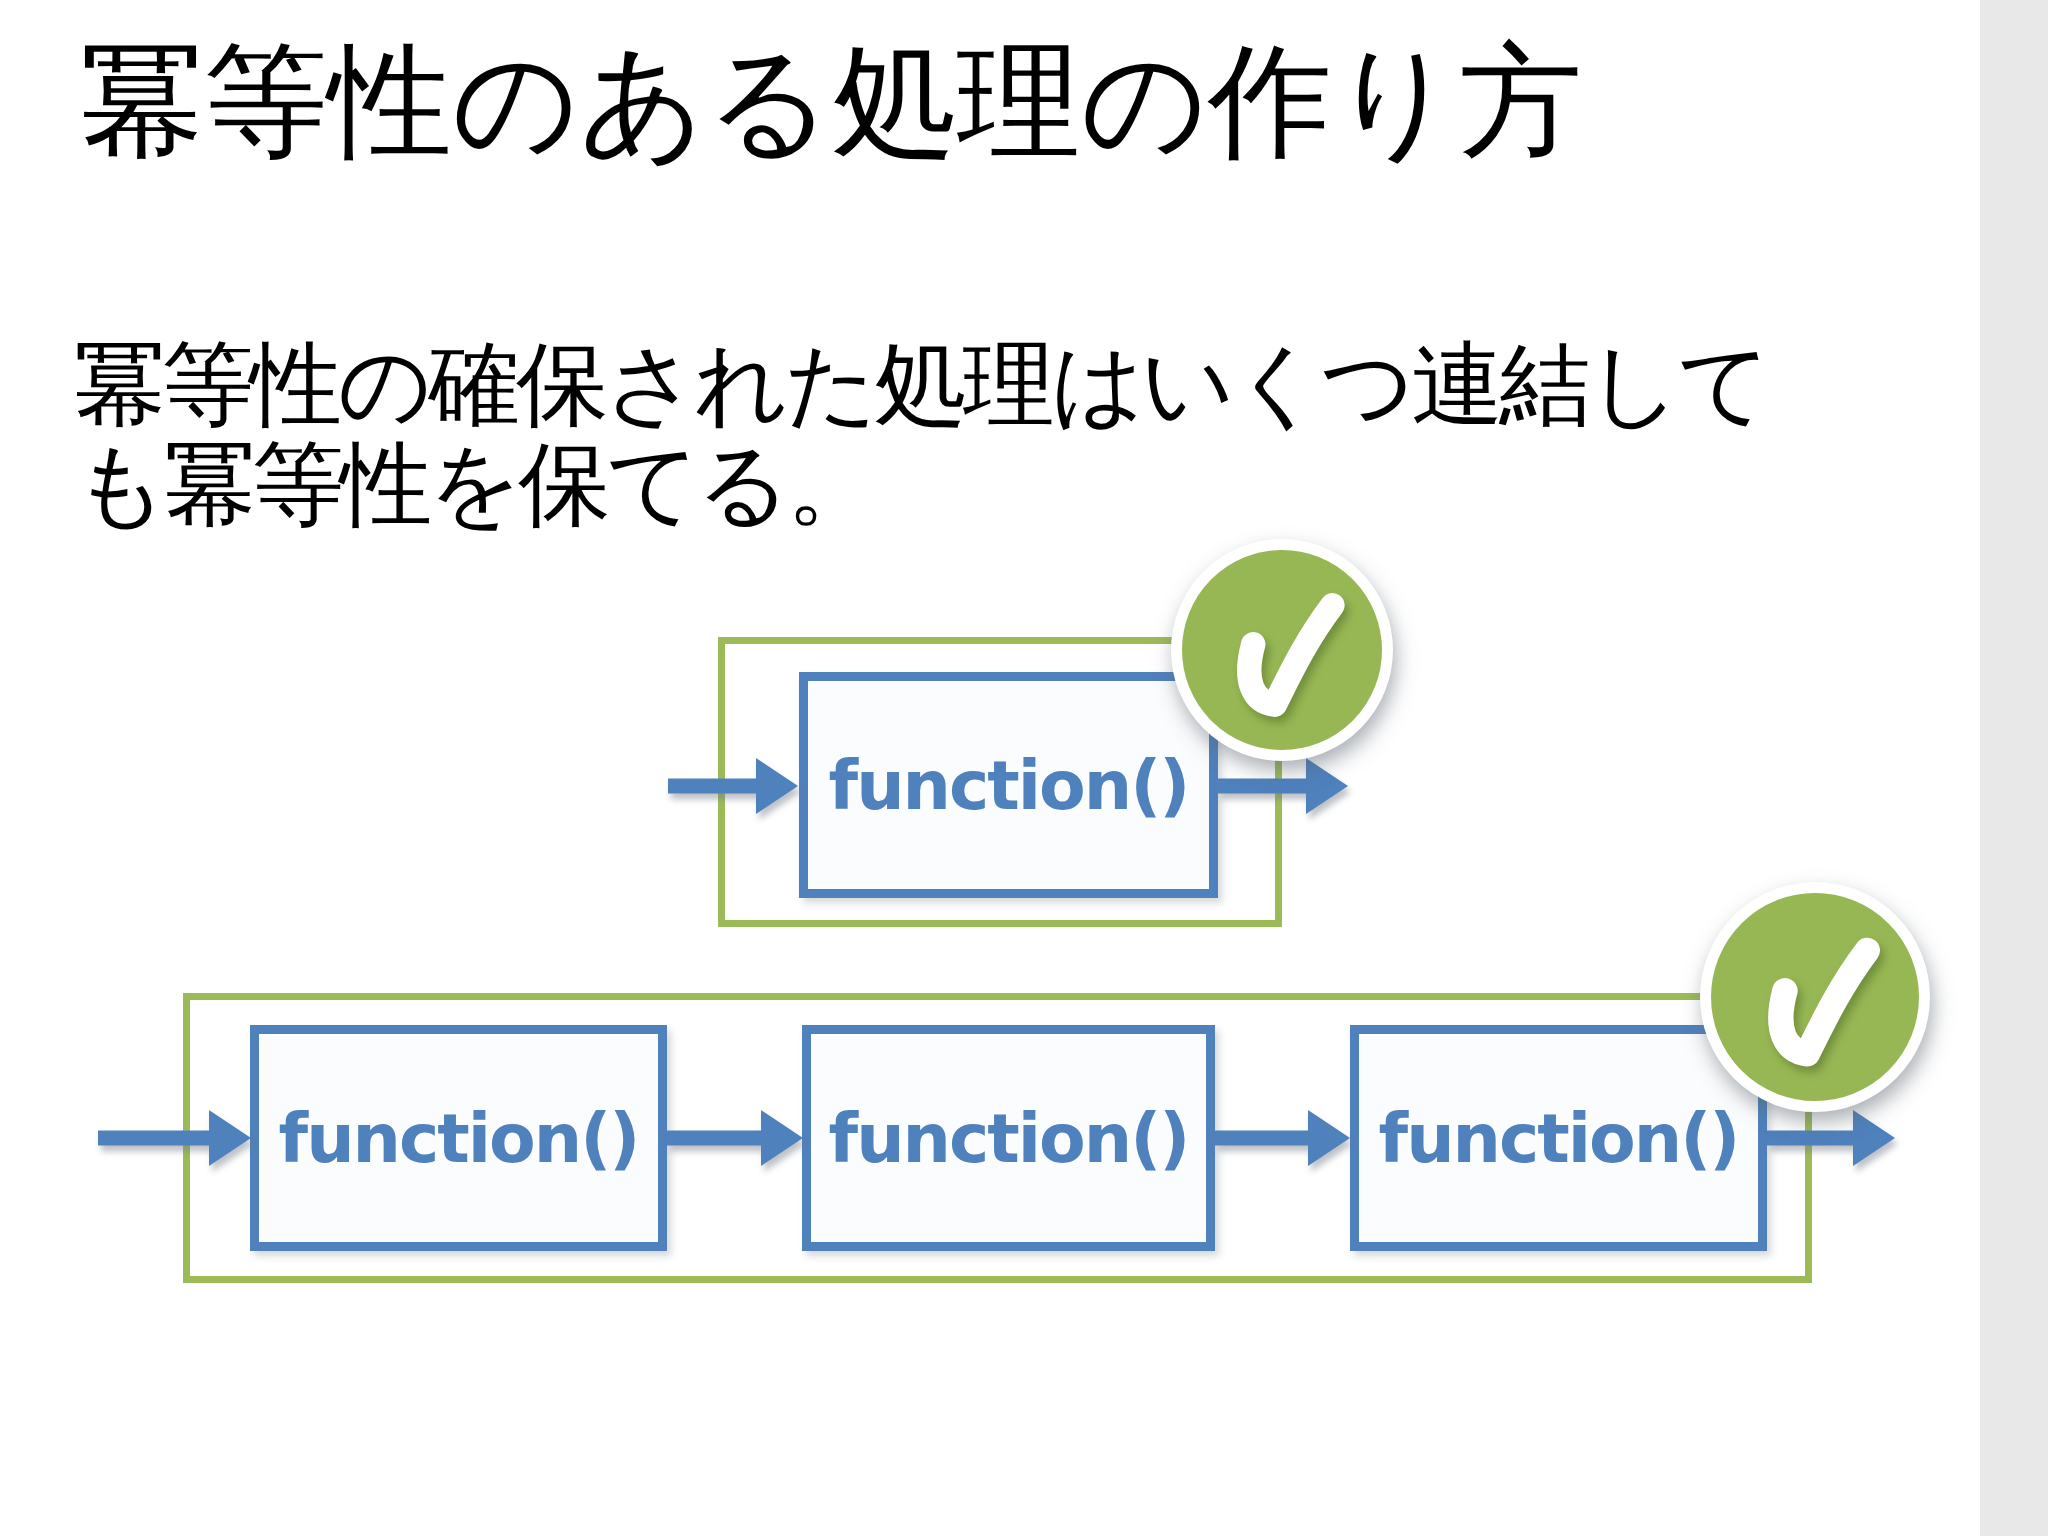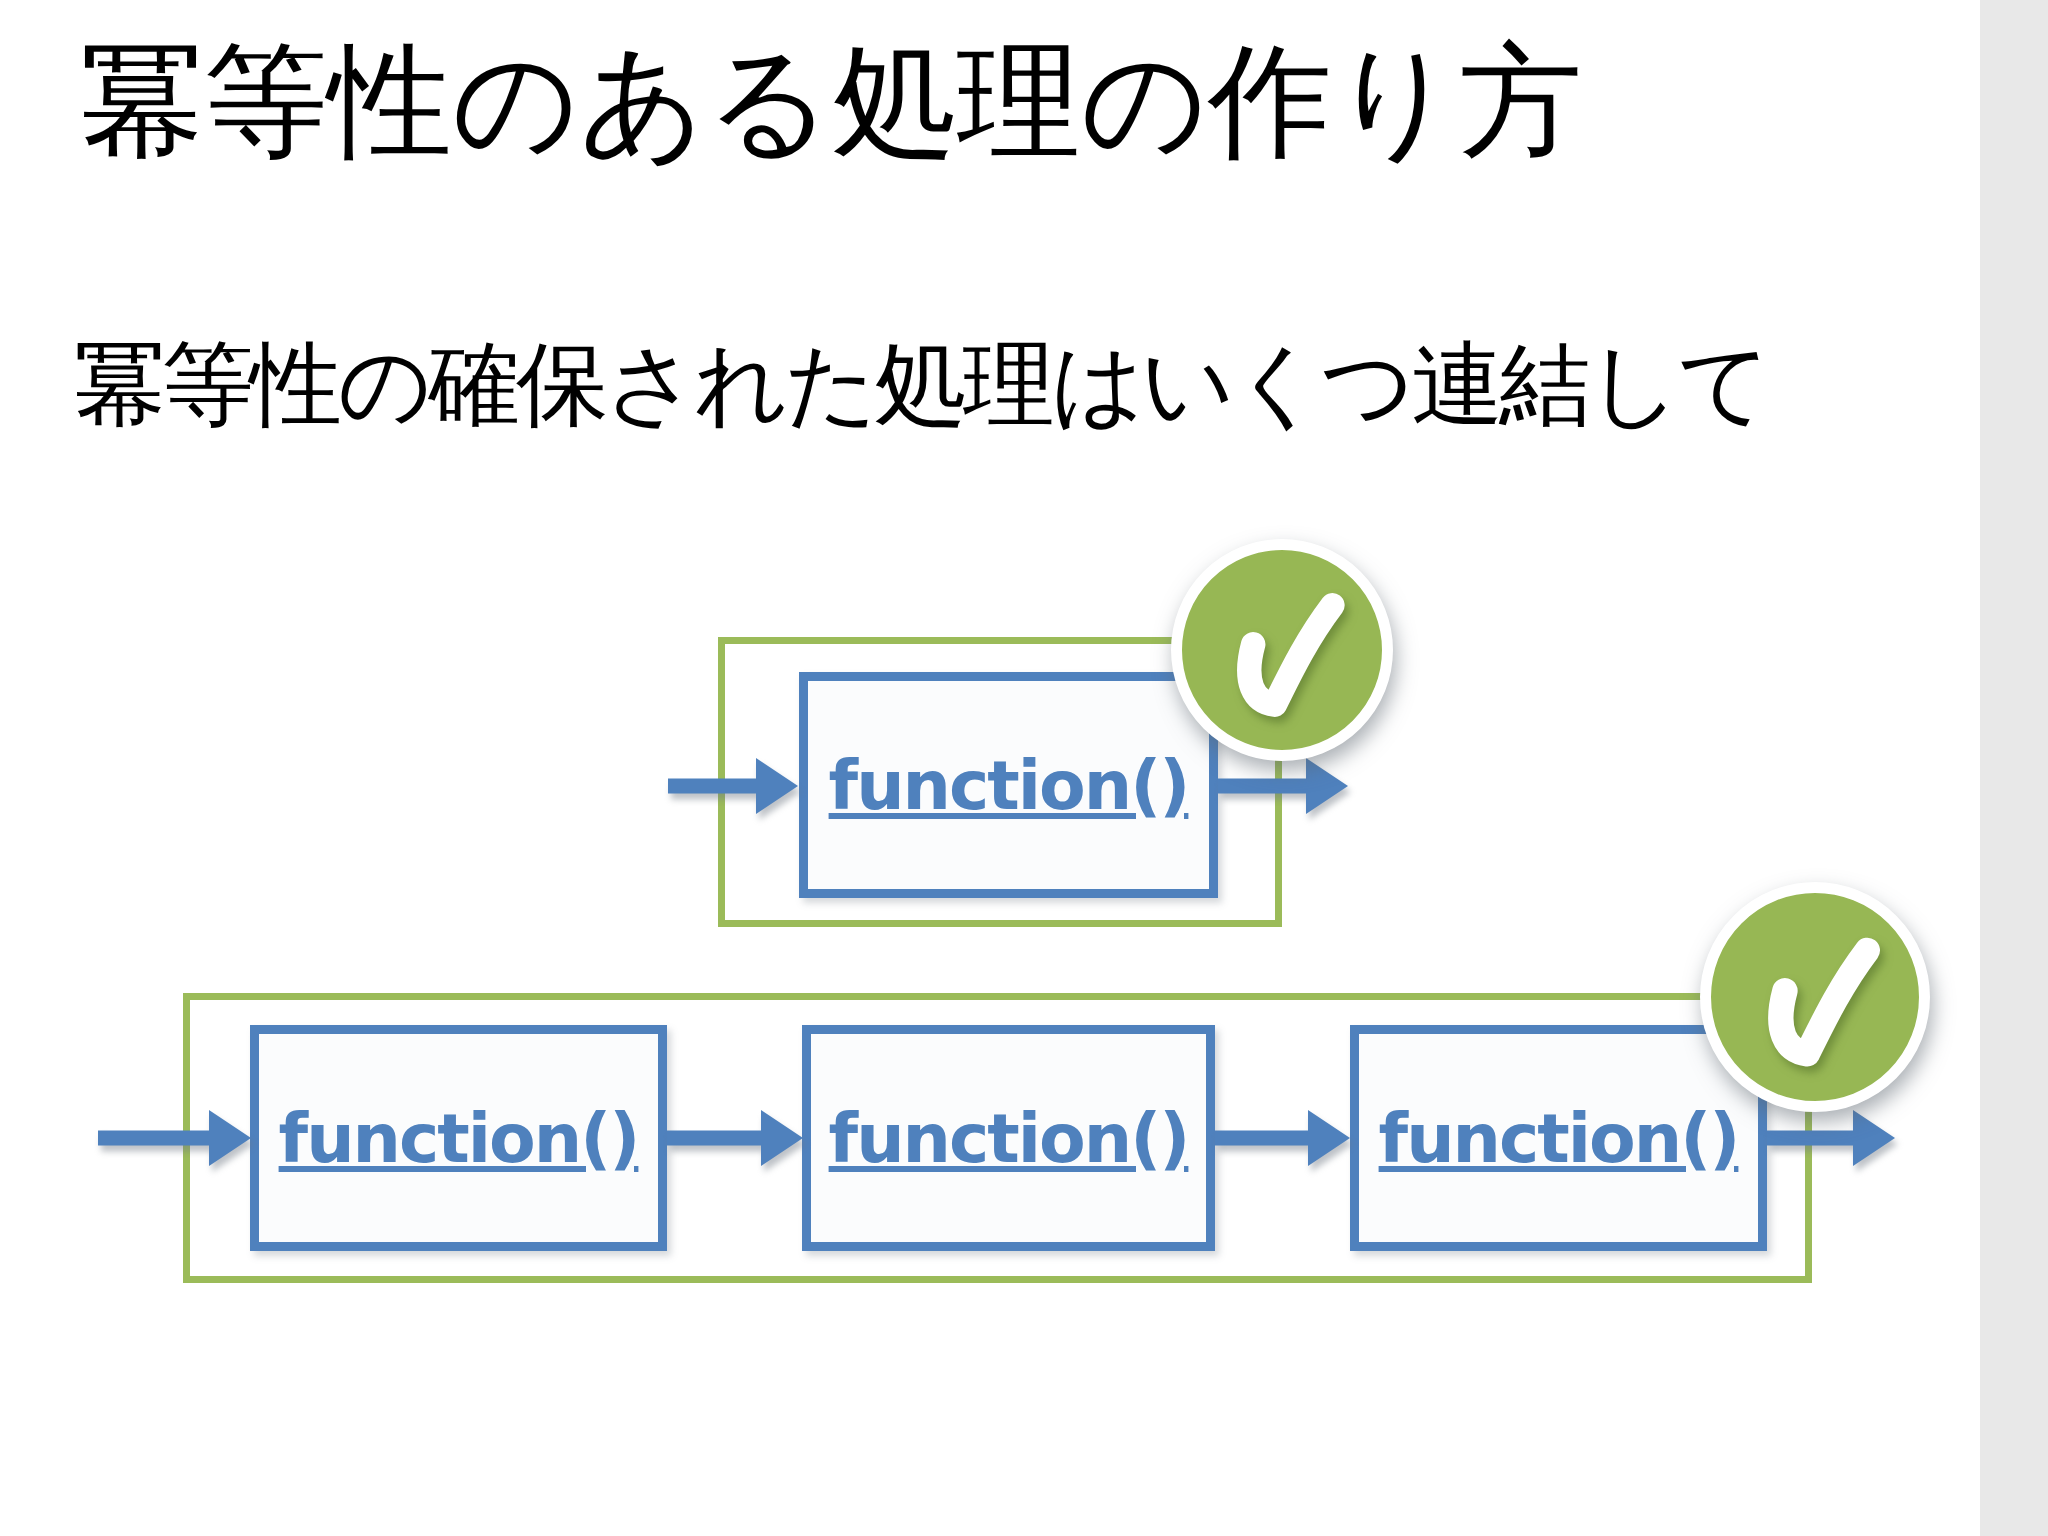--- a/index.html
+++ b/index.html
@@ -47,21 +47,20 @@
     background:var(--box-fill);
     display:flex;align-items:center;justify-content:center;
     box-shadow:4px 5px 7px rgba(120,130,140,.30);
   }
   .function-label{
     color:var(--accent-blue);
     font-weight:bold;
     font-size:68px;
     letter-spacing:-2px;
     white-space:nowrap;
-    text-decoration:underline;
   }
   .arrow{
     position:absolute;height:56px;
     filter:drop-shadow(3px 6px 3px rgba(110,120,130,.45));
   }
   .arrow .shaft{
     position:absolute;left:0;top:50%;
     transform:translateY(-50%);
     height:15px;width:calc(100% - 38px);
     background:var(--accent-blue);
@@ -105,20 +104,21 @@
   .d2-check{left:1700px;top:882px;width:230px;height:230px;}
 </style>
 </head>
 <body>
 
 <div class="slide">
 
   <div class="slide-title">冪等性のある処理の作り方</div>
 
   <div class="body-line l1">冪等性の確保された処理はいくつ連結して</div>
+  <div class="body-line l2">も冪等性を保てる。</div>
 
   <div>
     <div class="outer-boundary d1-outer"></div>
     <div class="function-box d1-box">
       <span class="function-label">function()</span>
     </div>
     <div class="arrow d1-arrow-in">
       <div class="shaft"></div>
       <div class="head"></div>
     </div>

